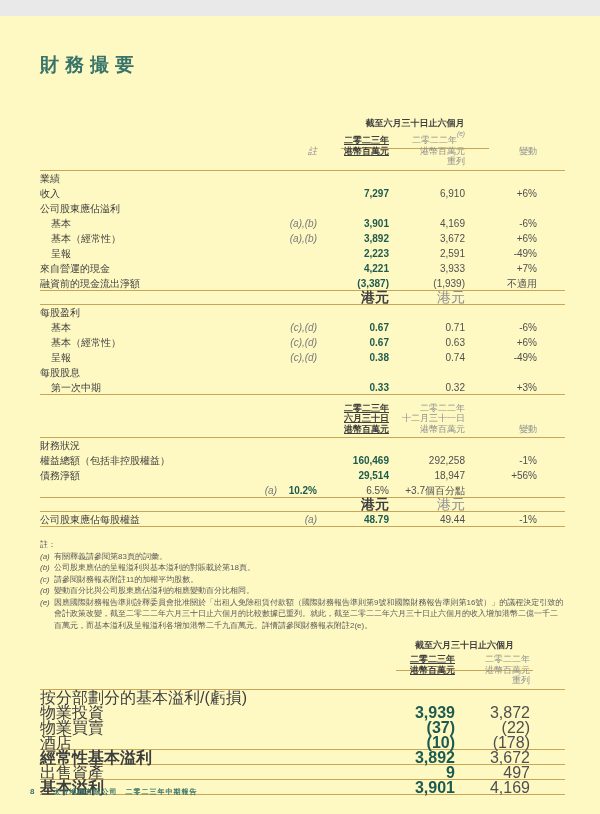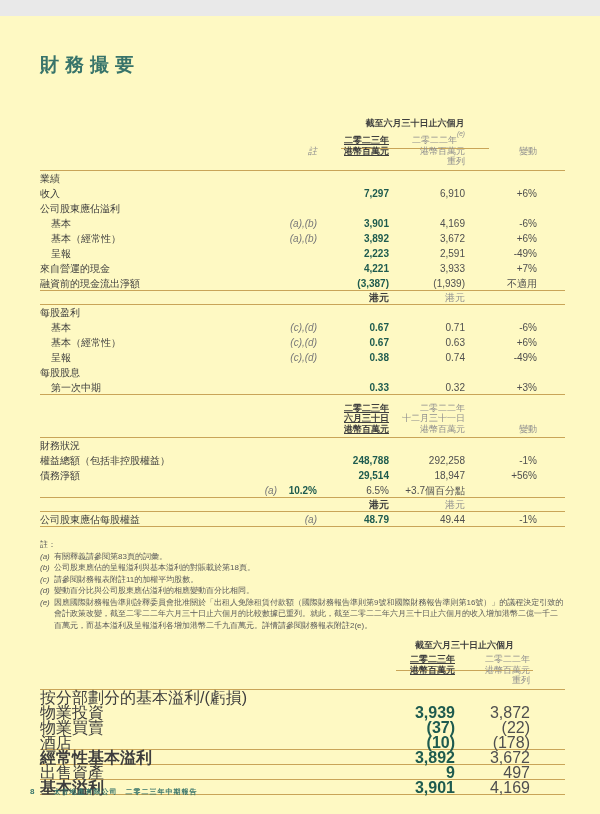--- a/index.html
+++ b/index.html
@@ -51,21 +51,21 @@
   .rule{border-bottom:1px solid var(--gold);}
   .lbl{color:var(--dark);}
   .ind{padding-left:11px;}
   .sec .lbl,.sec{font-weight:normal;}
   .boldrow .lbl{font-weight:bold;}
   .note{font-style:italic;font-size:10px;color:#7A7A7A;}
   .v23{font-weight:bold;color:var(--green);}
   .v22{color:var(--gray);}
   .chg{color:var(--gray);}
 
-  .currency{font-size:10px;line-height:13px;height:14px;border-bottom:1px solid var(--gold);}
+  .currency{font-size:14px;line-height:13px;height:14px;border-bottom:1px solid var(--gold);}
   .cur23{font-weight:bold;color:var(--dark);}
   .cur22{color:var(--lgray);}
 
   
   .notes{margin-top:12px;font-size:8px;line-height:11.5px;color:#5A5A5A;width:525px;}
   .notes-title{white-space:nowrap;}
   .note-item{display:flex;}
   .note-marker{width:14px;flex:0 0 14px;font-style:italic;}
   .note-text{flex:1;}
 
@@ -224,21 +224,21 @@
         <div class="t1-grid trow sec">
           <div class="cell lbl">財務狀況</div>
           <div class="cell right note"></div>
           <div class="cell right v23"></div>
           <div class="cell right v22"></div>
           <div class="cell right chg"></div>
         </div>
         <div class="t1-grid trow">
           <div class="cell lbl">權益總額（包括非控股權益）</div>
           <div class="cell right note"></div>
-          <div class="cell right v23">248,788</div>
+          <div class="cell right v23">160,469</div>
           <div class="cell right v22">292,258</div>
           <div class="cell right chg">-1%</div>
         </div>
         <div class="t1-grid trow">
           <div class="cell lbl">債務淨額</div>
           <div class="cell right note"></div>
           <div class="cell right v23">29,514</div>
           <div class="cell right v22">18,947</div>
           <div class="cell right chg">+56%</div>
         </div>

